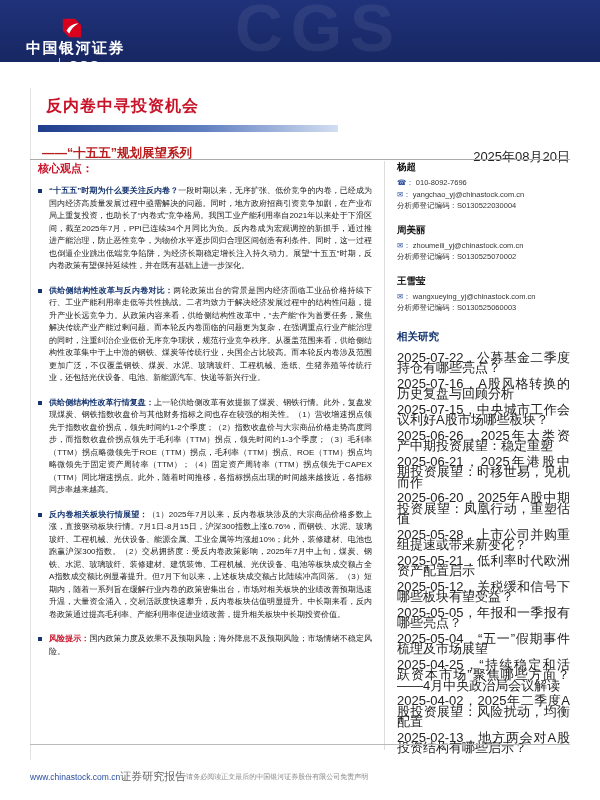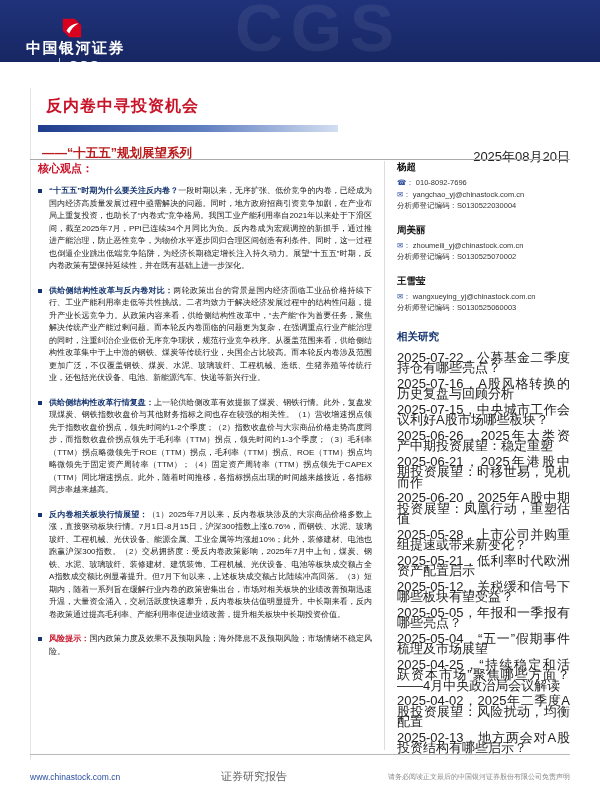--- a/index.html
+++ b/index.html
@@ -52,21 +52,21 @@
   .p-line{font-size:7.5px;line-height:11.5px;color:#333;display:flex;align-items:flex-start;
           word-break:break-all;}
   .icn{color:#2b4ea0;margin-right:2px;flex:none;}
   .reg{font-size:7.5px;line-height:11.5px;color:#333;}
 
   .related{margin-top:16px;}
   .rel-item{font-size:13px;line-height:10.5px;color:#222;margin-bottom:5px;text-align:justify;}
 
   
   .footer{position:absolute;left:30px;right:30px;bottom:16px;border-top:1px solid #b9b9b9;
-          padding-top:14px;display:flex;justify-content:space-between;align-items:center;}
+          padding-top:24px;display:flex;justify-content:flex-start;align-items:center;}
   .f-site{color:#2b4ea0;font-size:8.5px;cursor:pointer;}
   .f-center{color:#666;font-size:11px;}
   .f-right{color:#8a8a8a;font-size:7px;max-width:300px;text-align:right;}
 </style>
 </head>
 <body>
 
 <div class="page">
 
   <div class="header">

